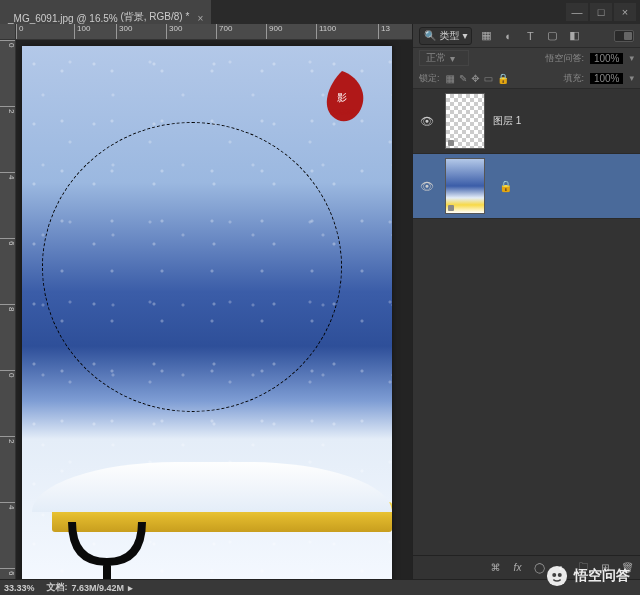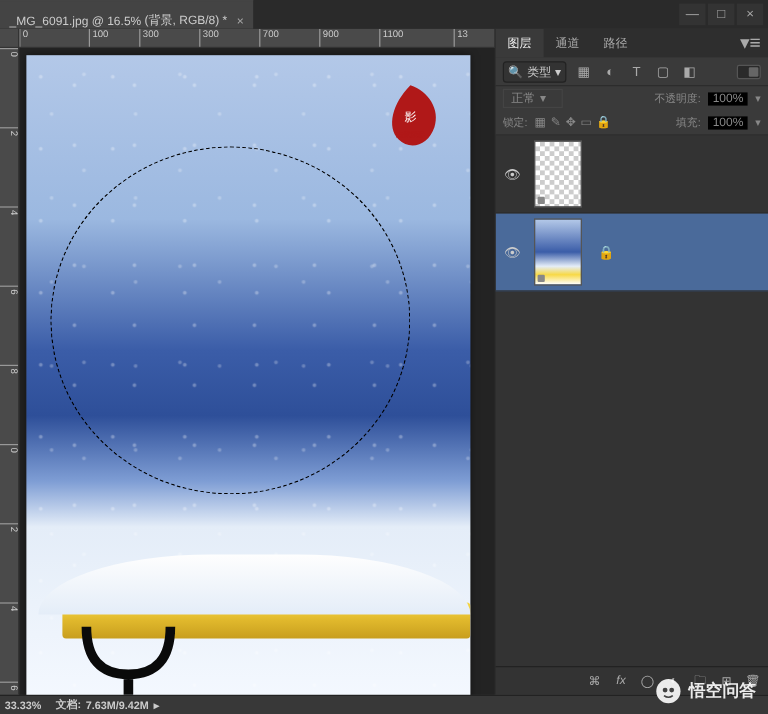--- a/index.html
+++ b/index.html
@@ -138,26 +138,20 @@
             <text x="30" y="35" font-size="10" fill="#fff" text-anchor="middle">影</text>
             <text x="30" y="48" font-size="6" fill="#b01818" text-anchor="middle">志佩攝影</text>
           </svg>
         </div>
         <div class="selection"></div>
       </div>
     </div>
   </div>
 
   <div class="right-panel">
-    <div class="panel-tabs">
-      <div class="panel-tab active">图层</div>
-      <div class="panel-tab">通道</div>
-      <div class="panel-tab">路径</div>
-      <div class="panel-menu">▾≡</div>
-    </div>
 
     <div class="layer-toolbar">
       <div class="filter-select">
         <span>🔍</span>
         <span>类型</span>
         <span>▾</span>
       </div>
       <div class="tb-icon">▦</div>
       <div class="tb-icon">◐</div>
       <div class="tb-icon">T</div>
@@ -165,21 +159,21 @@
       <div class="tb-icon">◧</div>
       <div class="tiny-toggle"></div>
     </div>
 
     <div class="layer-opts">
       <div class="layer-opts-row">
         <div class="blend-select">
           <span>正常</span>
           <span>▾</span>
         </div>
-        <span style="margin-left:auto" class="opt-label">不透明度:</span>
+        <span style="margin-left:auto" class="opt-label">悟空问答:</span>
         <span class="opt-val">100%</span>
         <span style="color:#888">▾</span>
       </div>
       <div class="layer-opts-row">
         <span class="opt-label">锁定:</span>
         <div class="lock-icons">
           <span>▦</span>
           <span>✎</span>
           <span>✥</span>
           <span>▭</span>
@@ -190,20 +184,21 @@
         <span style="color:#888">▾</span>
       </div>
     </div>
 
     <div class="layer-list">
       <div class="layer-item">
         <div class="layer-vis">👁</div>
         <div class="layer-thumb transparent">
             <div class="dot-inside-thumb"></div>
           </div>
+        <div class="layer-name">图层 1</div>
       </div>
       <div class="layer-item selected">
         <div class="layer-vis">👁</div>
         <div class="layer-thumb photo">
             <div class="dot-inside-thumb"></div>
           </div>
         <div class="layer-lock">🔒</div>
       </div>
     </div>
 

